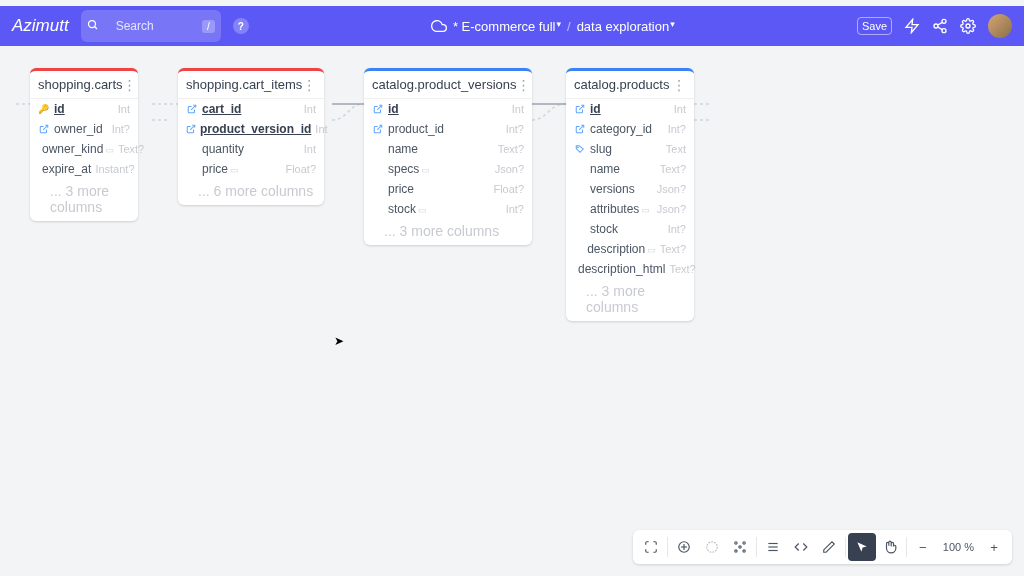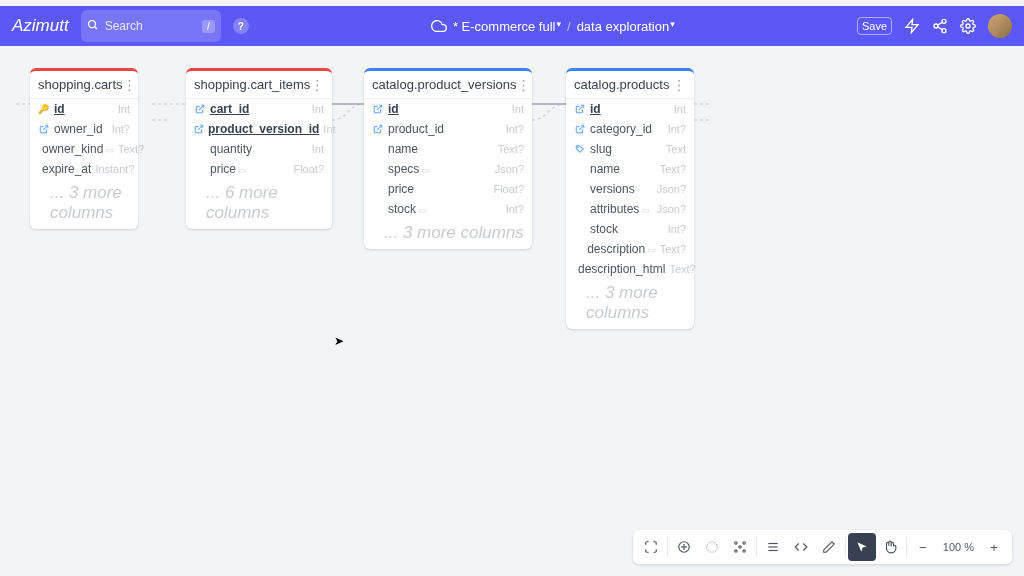--- a/index.html
+++ b/index.html
@@ -1,21 +1,21 @@
 <!DOCTYPE html>
 <html><head>
 <meta charset="utf-8">
 <style>
 * { margin: 0; padding: 0; box-sizing: border-box; }
 body { font-family: -apple-system, BlinkMacSystemFont, "Segoe UI", sans-serif; background: #f3f4f6; width: 1024px; height: 576px; overflow: hidden; position: relative; }
 
 
 .header { background: #5b58f5; height: 40px; display: flex; align-items: center; padding: 0 12px; gap: 12px; color: white; margin-top: 6px; }
 .logo { font-style: italic; font-weight: 500; font-size: 17px; display: flex; align-items: center; }
-.search-box { background: rgba(255,255,255,0.18); border-radius: 6px; height: 26px; display: flex; align-items: center; padding: 16px 6px; gap: 6px; width: 140px; }
+.search-box { background: rgba(255,255,255,0.18); border-radius: 6px; height: 26px; display: flex; align-items: center; padding: 16px 6px; gap: 17px; width: 140px; }
 .search-box input { background: transparent; border: none; outline: none; color: white; font-size: 12px; flex: 1; width: 60px; }
 .search-box input::placeholder { color: rgba(255,255,255,0.8); }
 .kbd { background: rgba(255,255,255,0.25); border-radius: 3px; padding: 1px 5px; font-size: 10px; }
 .help-icon { width: 16px; height: 16px; border-radius: 50%; background: rgba(255,255,255,0.25); display: flex; align-items: center; justify-content: center; font-size: 10px; font-weight: bold; }
 .header-center { flex: 1; display: flex; justify-content: center; align-items: center; gap: 6px; font-size: 13px; }
 .header-center .sep { opacity: 0.6; }
 .dropdown-txt { display: flex; gap: 1px; cursor: pointer; }
 .chev { font-size: 9px; }
 .header-right { display: flex; align-items: center; gap: 12px; }
 .save-btn { border: 1px solid rgba(255,255,255,0.5); border-radius: 4px; padding: 2px 4px; font-size: 11px; background: transparent; color: white; cursor: pointer; }
@@ -34,21 +34,21 @@
 .accent-red { border-top-color: #ef4444; }
 .accent-blue { border-top-color: #3b82f6; }
 .col { display: flex; align-items: center; padding: 3px 8px; gap: 4px; color: #4b5563; }
 .col .name { flex: 1; }
 .col .type { color: #c7cad0; font-size: 11px; }
 .col.bold .name { font-weight: 600; color: #374151; text-decoration: underline; }
 .col-icon { width: 12px; display: inline-flex; justify-content: center; }
 .key-icon { color: #f59e0b; font-size: 9px; }
 .link-icon { color: #60a5fa; font-size: 10px; }
 .comment-icon { color: #d1d5db; font-size: 9px; margin-left: 2px; }
-.more { color: #c7cad0; font-size: 17px; padding: 4px 0 6px 20px; font-style: italic; }
+.more { color: #c7cad0; font-size: 14px; padding: 4px 0 6px 20px; }
 
 
 .footer { position: absolute; bottom: 12px; right: 12px; background: white; border-radius: 6px; box-shadow: 0 1px 3px rgba(0,0,0,0.15); display: flex; align-items: center; height: 34px; padding: 0 4px; }
 .fbtn { width: 28px; height: 28px; display: flex; align-items: center; justify-content: center; cursor: pointer; color: #4b5563; border-radius: 4px; font-size: 13px; }
 .fbtn.active { background: #374151; color: white; }
 .fdiv { width: 1px; height: 20px; background: #e5e7eb; margin: 0 2px; }
 .zoom { font-size: 11px; color: #4b5563; padding: 0 6px; }
 
 .cursor { position: absolute; left: 334px; top: 288px; font-size: 12px; color: black; pointer-events: none; }
 </style>
@@ -153,21 +153,21 @@
           <span class="name">owner_kind<span class="comment-icon">▭</span></span>
           <span class="type">Text?</span>
         </div>
         <div class="col ">
           <span class="col-icon"></span>
           <span class="name">expire_at</span>
           <span class="type">Instant?</span>
         </div>
         <div class="more">... 3 more columns</div>
       </div>
-      <div class="entity" style="left:186px;top:22px;width:146px">
+      <div class="entity" style="left:178px;top:22px;width:146px">
         <div class="entity-header accent-red">
           <span class="entity-title">shopping.cart_items</span>
           <span class="entity-menu">⋮</span>
         </div>
         <div class="col bold">
           <span class="col-icon link-icon">
             <svg width="10" height="10" viewBox="0 0 24 24" fill="none" stroke="currentColor" stroke-width="2.5">
               <path d="M18 13v6a2 2 0 0 1-2 2H5a2 2 0 0 1-2-2V8a2 2 0 0 1 2-2h6"></path>
               <polyline points="15 3 21 3 21 9"></polyline>
               <line x1="10" y1="14" x2="21" y2="3"></line>

